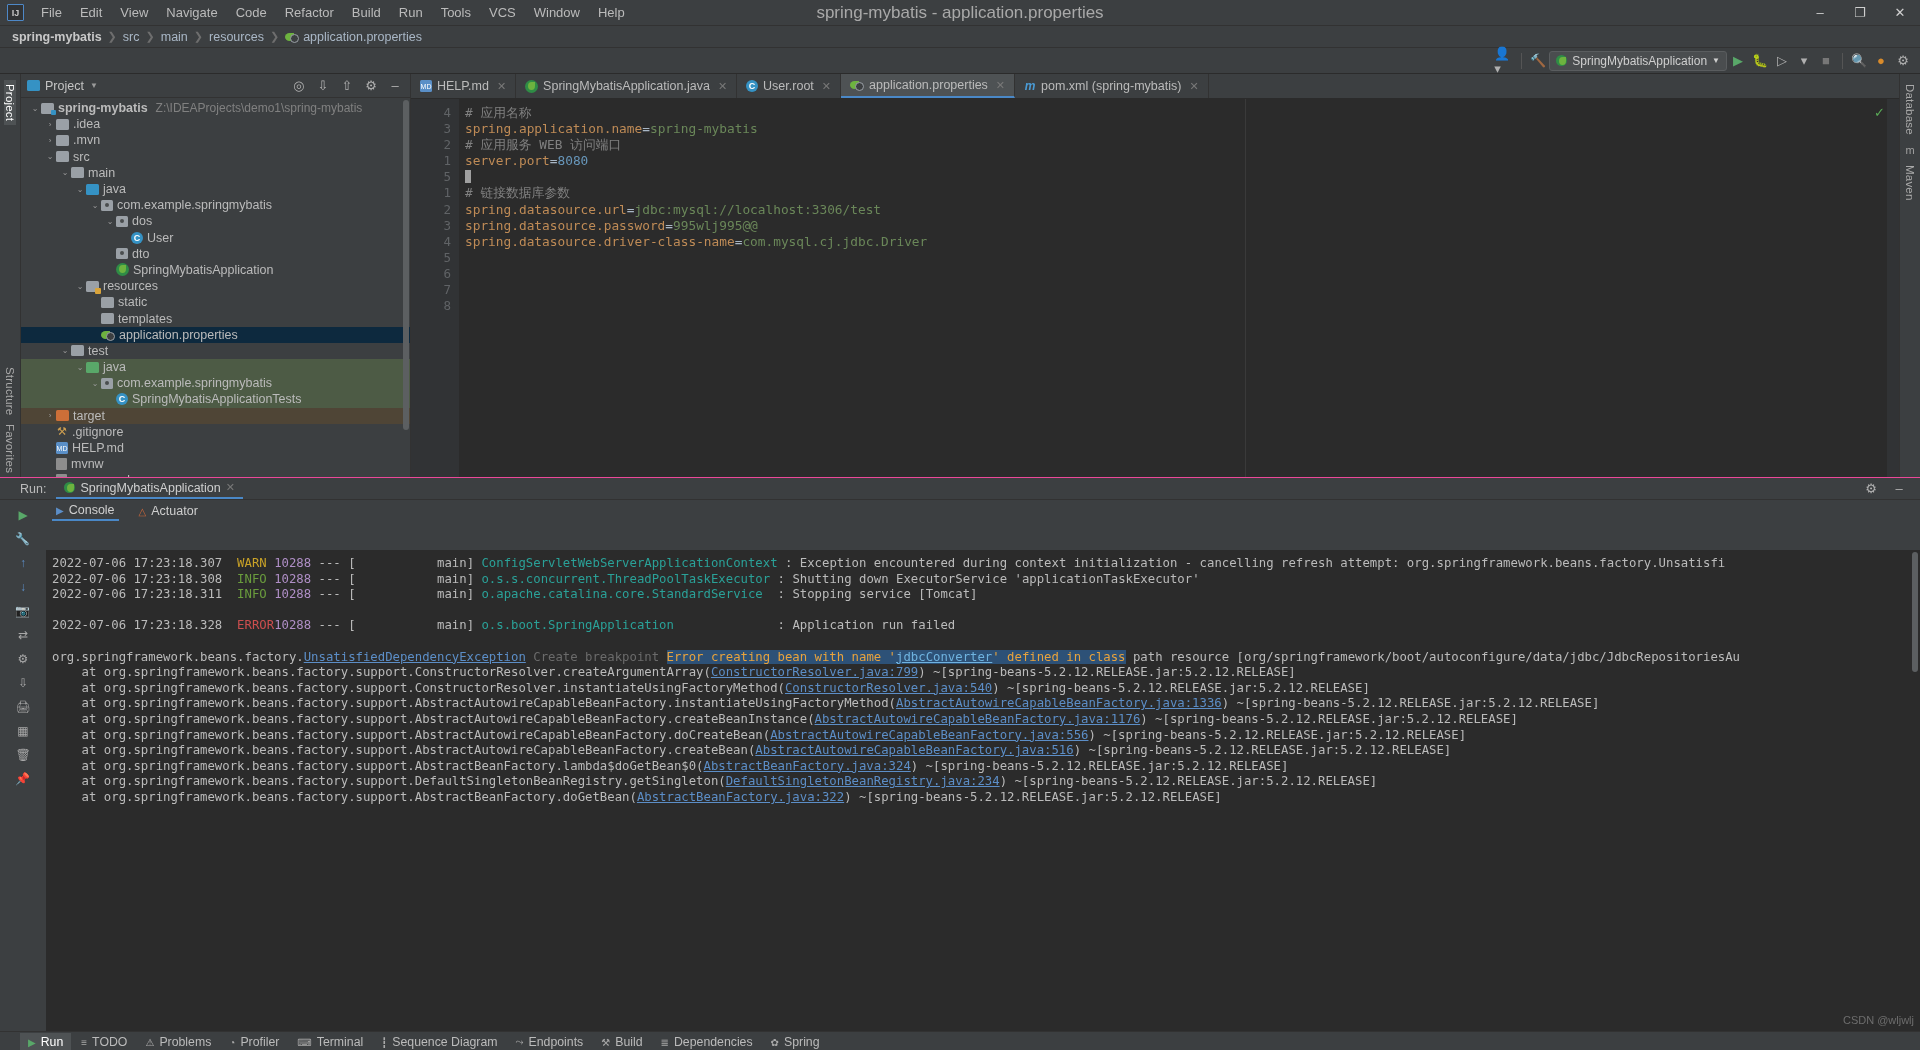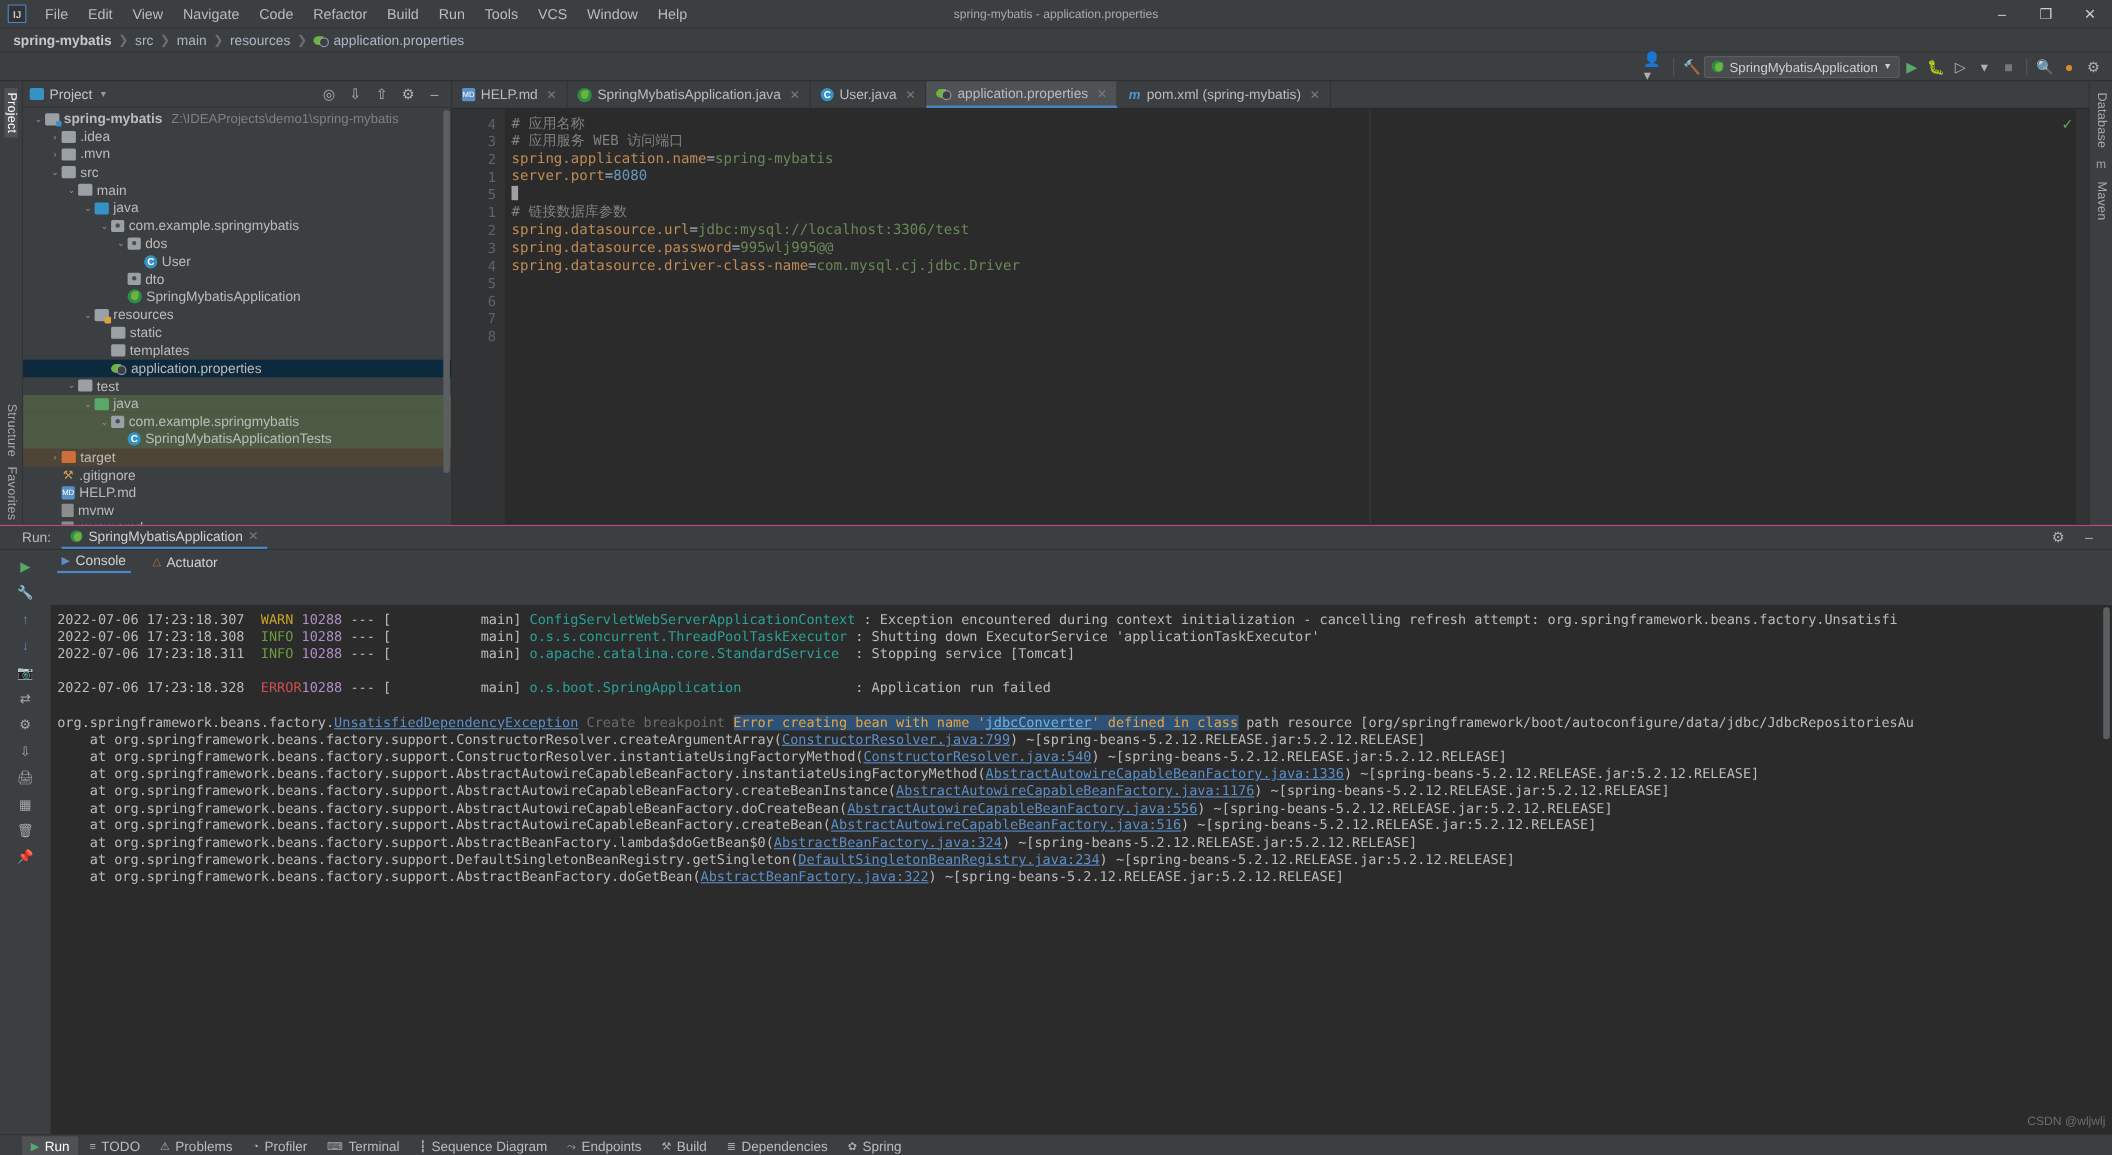--- a/index.html
+++ b/index.html
@@ -17,21 +17,21 @@
     height:26px; background:#3c3f41; display:flex; align-items:center;
     border-bottom:1px solid #323232; position:relative;
   }
   #ij-logo {
     width:17px;height:17px;margin:0 8px 0 7px;border:1px solid #4e88c7;
     background:#313335;color:#c7c7c7;font-size:9px;font-weight:bold;
     display:flex;align-items:center;justify-content:center;border-radius:1px;
   }
   .menu-item { padding:3px 9px; font-size:13px; color:#bbbbbb; cursor:default;}
   #win-title {
-    position:absolute;left:0;right:0;text-align:center;font-size:11px;color:#a9a9a9;
+    position:absolute;left:0;right:0;text-align:center;font-size:17px;color:#a9a9a9;
     pointer-events:none;
   }
   #win-ctrl { margin-left:auto; display:flex; align-items:center; z-index:2;}
   .wbtn { width:40px;height:26px;display:flex;align-items:center;justify-content:center;
           color:#cfcfcf;font-size:13px;}
 
   
   #navbar {
     height:22px;background:#3c3f41;display:flex;align-items:center;padding-left:12px;
     border-bottom:1px solid #323232;font-size:12.5px;
@@ -399,21 +399,21 @@
           <span>HELP.md</span>
           <span class="x">✕</span>
         </div>
         <div class="etab">
           <span class="springicon"></span>
           <span>SpringMybatisApplication.java</span>
           <span class="x">✕</span>
         </div>
         <div class="etab">
           <span class="cicon">C</span>
-          <span>User.java</span>
+          <span>User.root</span>
           <span class="x">✕</span>
         </div>
         <div class="etab active">
           <span class="propicon"></span>
           <span>application.properties</span>
           <span class="x">✕</span>
         </div>
         <div class="etab">
           <span class="mico">m</span>
           <span>pom.xml (spring-mybatis)</span>
@@ -432,22 +432,22 @@
           <div class="lnum mono">3</div>
           <div class="lnum mono">4</div>
           <div class="lnum mono">5</div>
           <div class="lnum mono">6</div>
           <div class="lnum mono">7</div>
           <div class="lnum mono">8</div>
         </div>
       <div id="code">
         <div id="right-border"></div>
       <div class="cline mono"><span class="c-comment"># 应用名称</span></div>
+          <div class="cline mono"><span class="c-key">spring.application.name</span><span class="c-eq">=</span><span class="c-val">spring-mybatis</span></div>
           <div class="cline mono"><span class="c-comment"># 应用服务 WEB 访问端口</span></div>
-          <div class="cline mono"><span class="c-key">spring.application.name</span><span class="c-eq">=</span><span class="c-val">spring-mybatis</span></div>
           <div class="cline mono"><span class="c-key">server.port</span><span class="c-eq">=</span><span class="c-num">8080</span></div>
           <div class="cline mono"><span class="caret"></span></div>
           <div class="cline mono"><span class="c-comment"># 链接数据库参数</span></div>
           <div class="cline mono"><span class="c-key">spring.datasource.url</span><span class="c-eq">=</span><span class="c-val">jdbc:mysql://localhost:3306/test</span></div>
           <div class="cline mono"><span class="c-key">spring.datasource.password</span><span class="c-eq">=</span><span class="c-val">995wlj995@@</span></div>
           <div class="cline mono"><span class="c-key">spring.datasource.driver-class-name</span><span class="c-eq">=</span><span class="c-val">com.mysql.cj.jdbc.Driver</span></div>
           <div class="cline mono">&nbsp;</div>
           <div class="cline mono">&nbsp;</div>
           <div class="cline mono">&nbsp;</div>
         </div>

